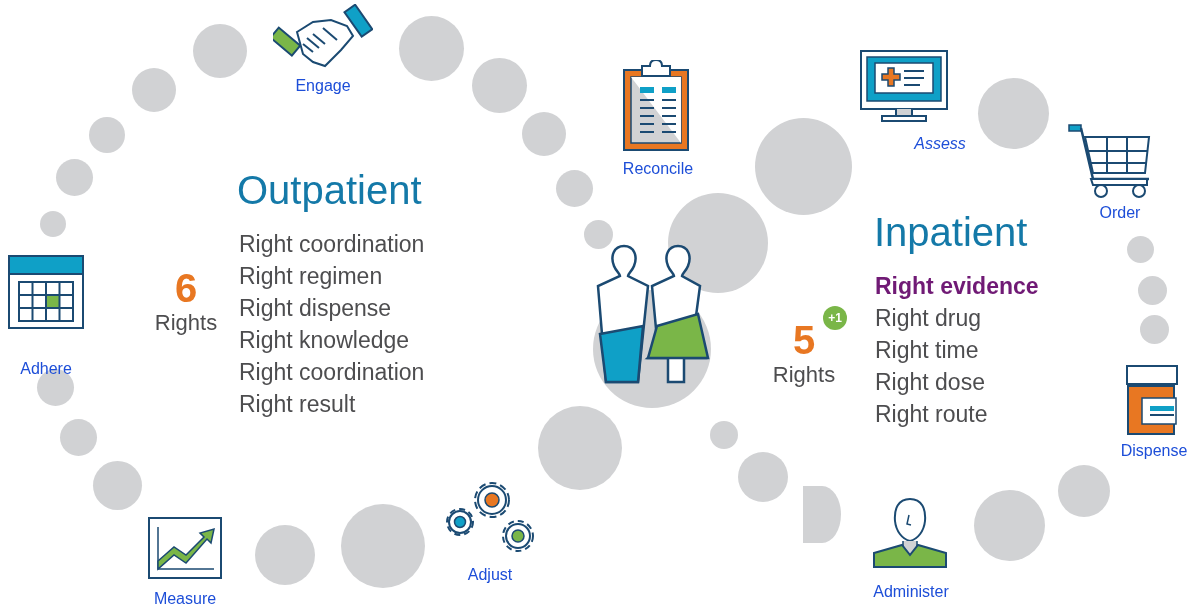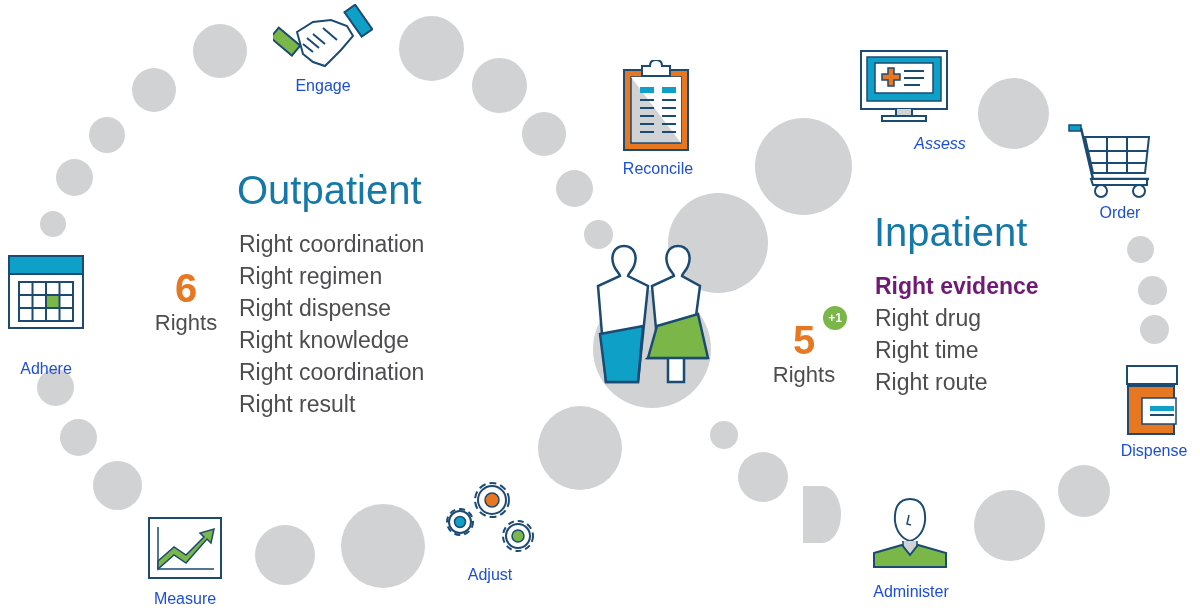--- a/index.html
+++ b/index.html
@@ -186,14 +186,15 @@
 <div class="title" style="left:874px;top:210px;">Inpatient</div>
 <div class="count" style="left:762px;top:320px;width:84px;">
   <span class="num">5</span>
   <span class="word">Rights</span>
 </div>
 <div class="plus" style="left:823px;top:306px;">+1</div>
 <div class="list" style="left:875px;top:270px;">
   <div class="hl">Right evidence</div>
   <div>Right drug</div>
   <div>Right time</div>
+  <div>Right dose</div>
   <div>Right route</div>
 </div>
 
 </body></html>

